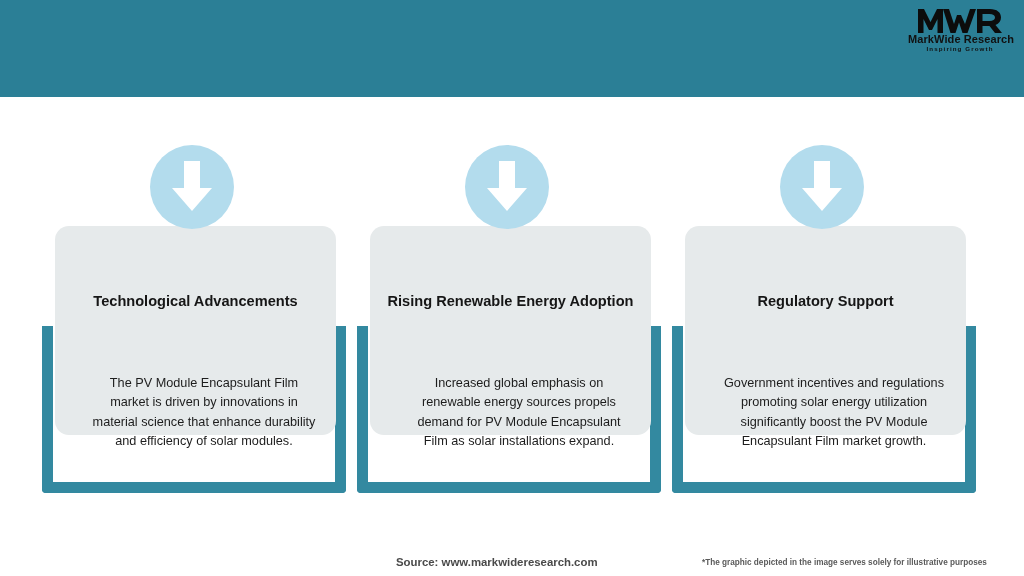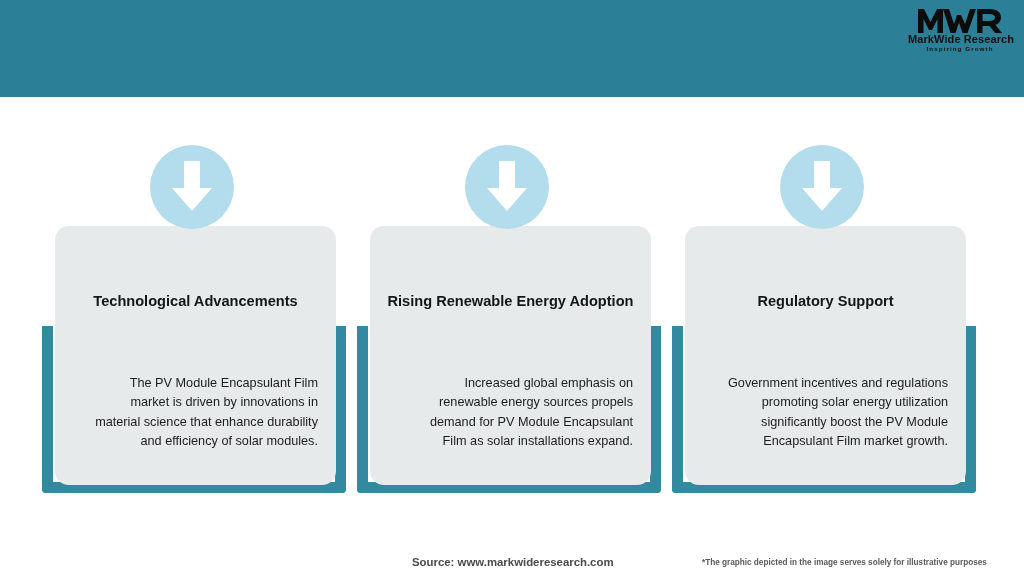--- a/index.html
+++ b/index.html
@@ -99,21 +99,21 @@
     border-bottom: 11px solid #3389a0;
     border-radius: 0 0 4px 4px;
     box-sizing: border-box;
   }
 
   .card {
     position: absolute;
     left: 19px;
     top: 81px;
     width: 281px;
-    height: 259px;
+    height: 209px;
     background: #e6eaeb;
     border-radius: 14px;
     box-sizing: border-box;
   }
 
   .card-title {
     position: absolute;
     left: 16px;
     right: 16px;
     top: 66px;
@@ -124,21 +124,21 @@
     line-height: 1.35;
   }
   .card-body {
     position: absolute;
     left: 22px;
     right: 18px;
     top: 148px;
     font-size: 12.7px;
     color: #1d1d1d;
     line-height: 1.52;
-    text-align: right;
+    text-align: center;
     margin-left: 13px;
   }
 
   
   .icon-circle {
     position: absolute;
     left: 114px;
     top: 0px;
     width: 84px;
     height: 84px;
@@ -148,21 +148,21 @@
   .icon-circle svg {
     position: absolute;
     left: 50%;
     top: 50%;
     transform: translate(-50%, -50%);
   }
 
   
   .footer-source {
     position: absolute;
-    left: 412px;
+    left: 396px;
     top: 556px;
     font-size: 11.4px;
     font-weight: bold;
     color: #4a4a4a;
     white-space: nowrap;
   }
   .footer-note {
     position: absolute;
     left: 702px;
     top: 558px;

